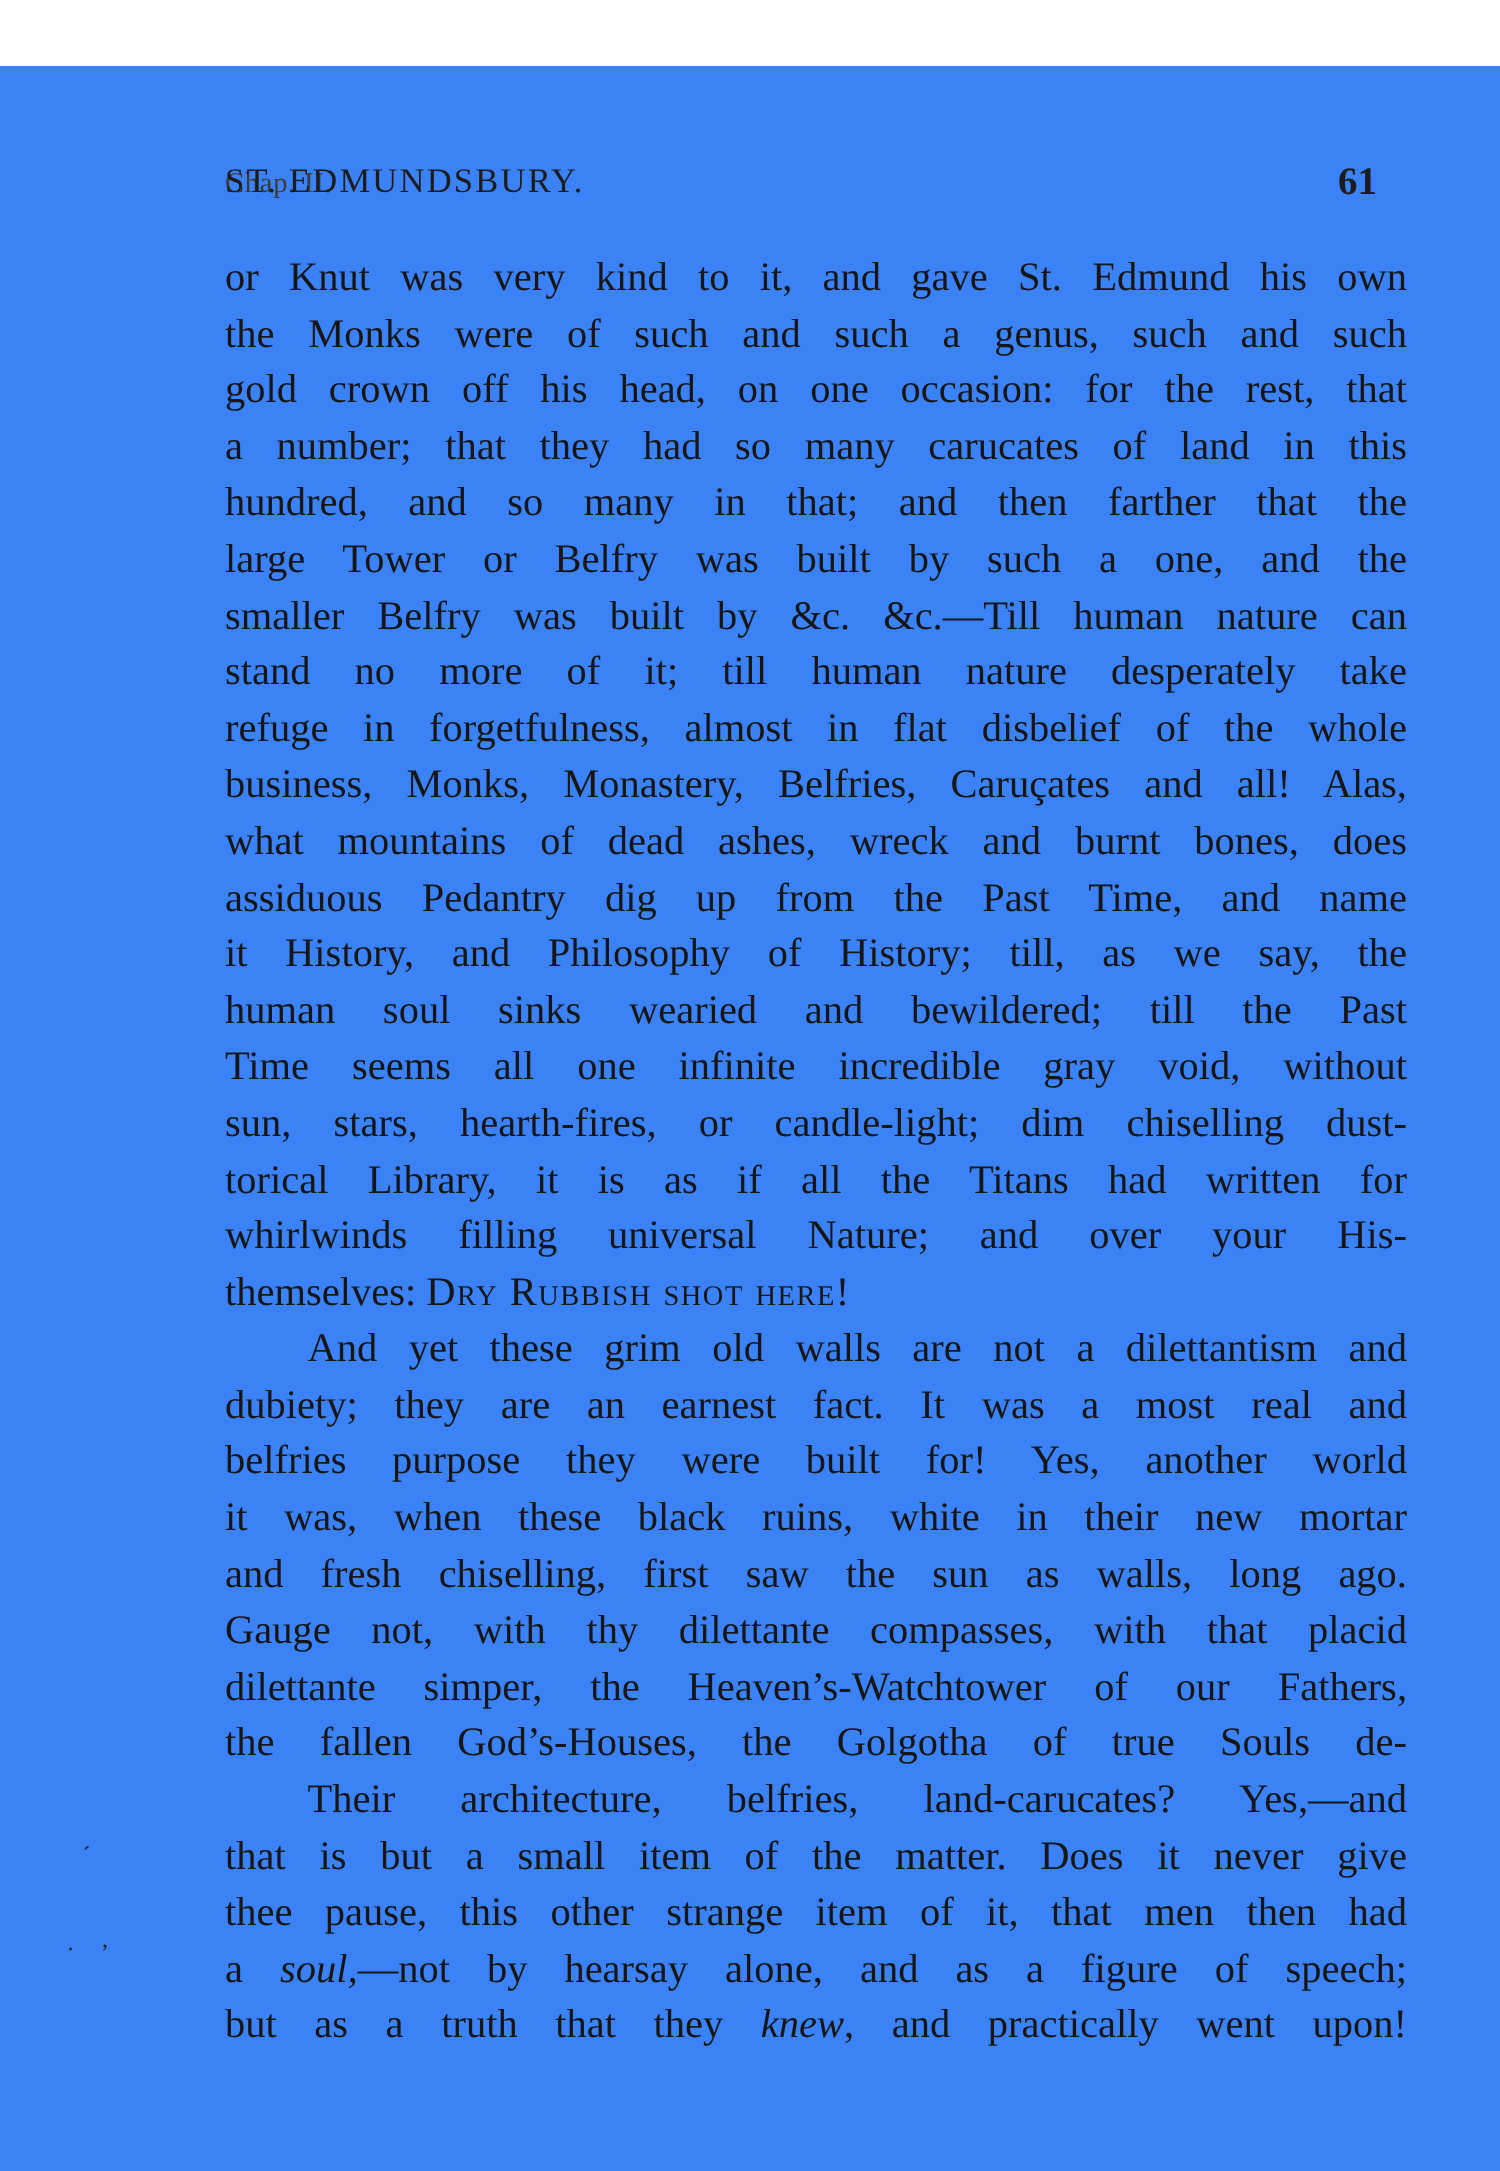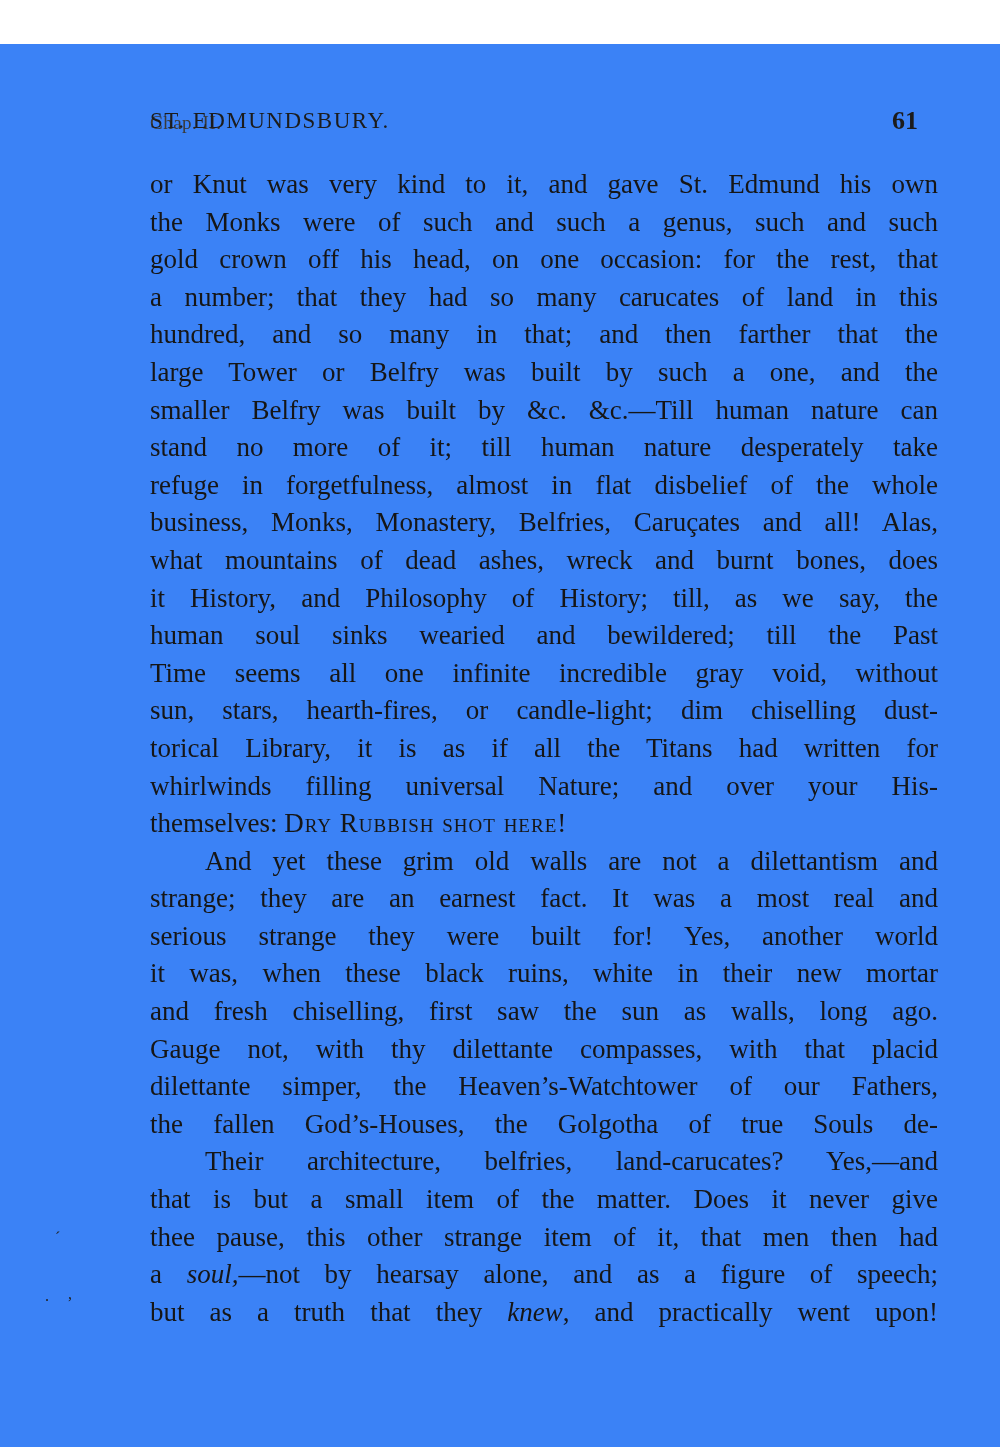--- a/index.html
+++ b/index.html
@@ -113,32 +113,33 @@
         <div class="line"><span>the Monks were of such and such a genus, such and such</span></div>
         <div class="line"><span>gold crown off his head, on one occasion: for the rest, that</span></div>
         <div class="line"><span>a number; that they had so many carucates of land in this</span></div>
         <div class="line"><span>hundred, and so many in that; and then farther that the</span></div>
         <div class="line"><span>large Tower or Belfry was built by such a one, and the</span></div>
         <div class="line"><span>smaller Belfry was built by &amp;c. &amp;c.—Till human nature can</span></div>
         <div class="line"><span>stand no more of it; till human nature desperately take</span></div>
         <div class="line"><span>refuge in forgetfulness, almost in flat disbelief of the whole</span></div>
         <div class="line"><span>business, Monks, Monastery, Belfries, Caruçates and all! Alas,</span></div>
         <div class="line"><span>what mountains of dead ashes, wreck and burnt bones, does</span></div>
+        <div class="line"><span>assiduous Pedantry dig up from the Past Time, and name</span></div>
         <div class="line"><span>it History, and Philosophy of History; till, as we say, the</span></div>
         <div class="line"><span>human soul sinks wearied and bewildered; till the Past</span></div>
         <div class="line"><span>Time seems all one infinite incredible gray void, without</span></div>
         <div class="line"><span>sun, stars, hearth-fires, or candle-light; dim chiselling dust-</span></div>
         <div class="line"><span>torical Library, it is as if all the Titans had written for</span></div>
         <div class="line"><span>whirlwinds filling universal Nature; and over your His-</span></div>
         <div class="line para-end"><span>themselves: </span><span class="smallcaps">Dry Rubbish shot here!</span></div>
       </div>
       <div class="paragraph">
         <div class="line indent"><span>And yet these grim old walls are not a dilettantism and</span></div>
-        <div class="line"><span>strange; they are an earnest fact. It was a most real and</span></div>
-        <div class="line"><span>serious strange they were built for! Yes, another world</span></div>
+        <div class="line"><span>dubiety; they are an earnest fact. It was a most real and</span></div>
+        <div class="line"><span>belfries purpose they were built for! Yes, another world</span></div>
         <div class="line"><span>it was, when these black ruins, white in their new mortar</span></div>
         <div class="line"><span>and fresh chiselling, first saw the sun as walls, long ago.</span></div>
         <div class="line"><span>Gauge not, with thy dilettante compasses, with that placid</span></div>
         <div class="line"><span>dilettante simper, the Heaven’s-Watchtower of our Fathers,</span></div>
         <div class="line"><span>the fallen God’s-Houses, the Golgotha of true Souls de-</span></div>
       </div>
       <div class="paragraph">
         <div class="line indent"><span>Their architecture, belfries, land-carucates? Yes,—and</span></div>
         <div class="line"><span>that is but a small item of the matter. Does it never give</span></div>
         <div class="line"><span>thee pause, this other strange item of it, that men then had</span></div>

